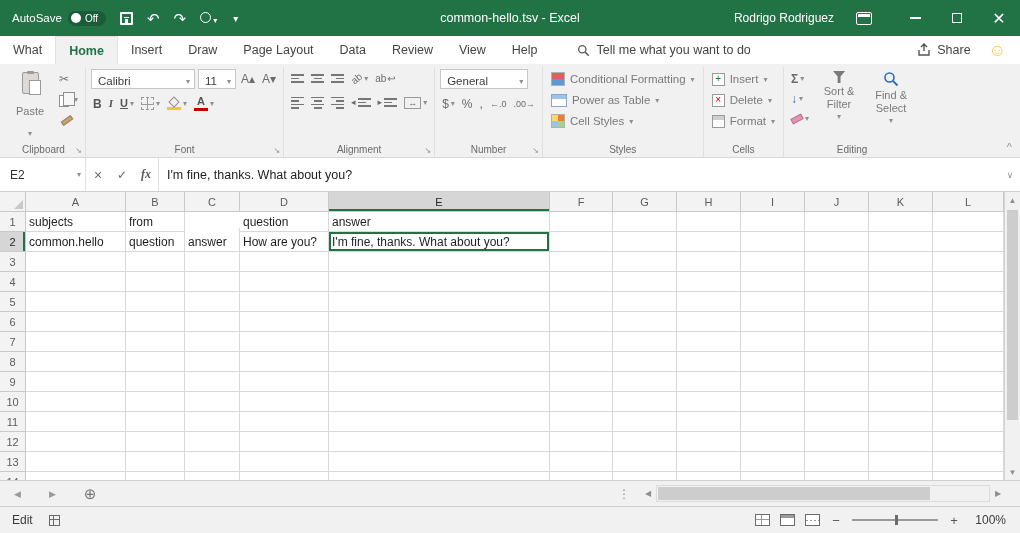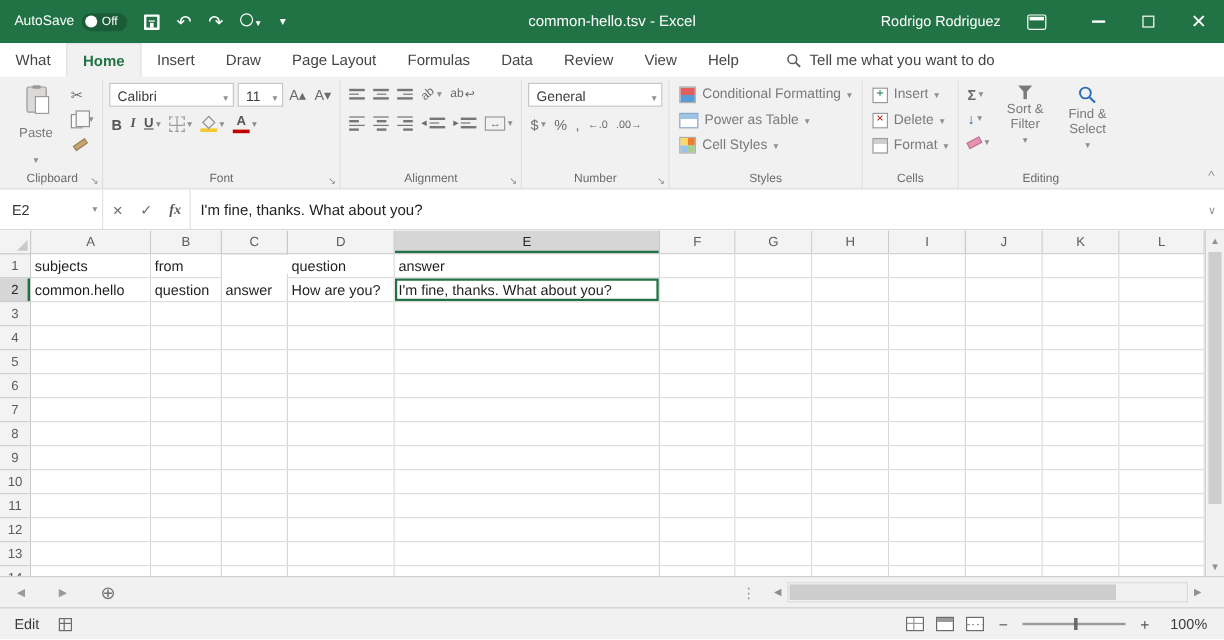--- a/index.html
+++ b/index.html
@@ -176,32 +176,40 @@
       <span class="winbtn" style="font-size:16px">✕</span>
     </div>
   </div>
 
   <div class="tabrow">
     <span class="tab">What</span>
     <span class="tab active">Home</span>
     <span class="tab">Insert</span>
     <span class="tab">Draw</span>
     <span class="tab">Page Layout</span>
-    <span class="tab">Formulas</span>
     <span class="tab">Data</span>
     <span class="tab">Review</span>
     <span class="tab">View</span>
     <span class="tab">Help</span>
     <span class="tellme">
       <svg width="13" height="13" viewBox="0 0 16 16">
           <circle cx="6.5" cy="6.5" r="4.5" fill="none" stroke="#5a5a5a" stroke-width="1.6"></circle>
           <line x1="10" y1="10" x2="14.5" y2="14.5" stroke="#5a5a5a" stroke-width="1.8"></line>
         </svg>
       <span>Tell me what you want to do</span>
     </span>
+    <span class="tr-right">
+      <span class="share">
+        <svg width="14" height="14" viewBox="0 0 14 14">
+            <path d="M7 1 L7 8 M4 4 L7 1 L10 4 M2 7 L2 12 L12 12 L12 7" stroke="#555" stroke-width="1.4" fill="none"></path>
+          </svg>
+        <span>Share</span>
+      </span>
+      <span class="smiley">☺</span>
+    </span>
   </div>
 
   <div class="ribbon">
 
     <div class="rgroup">
       <div class="rcontent">
         <div class="bigbtn">
           <span class="pasteic"></span>
           <span class="blabel">Paste</span>
           <span class="dd">▾</span>
@@ -359,21 +367,21 @@
               <span class="dd">▾</span>
             </span>
         </div>
       </div>
       <span class="glabel">Alignment</span>
       <span class="launcher">↘</span>
     </div>
 
     <div class="rgroup">
       <div class="rcol" style="gap:5px">
-        <span class="combo" style="width:112px">
+        <span class="combo" style="width:88px">
             <span class="cv">General</span>
             <span class="dd">▾</span>
           </span>
         <div class="rrow">
           <span class="sbtn">
               <span class="gi">$</span>
               <span class="dd">▾</span>
             </span>
           <span class="sbtn">
               <span class="gi">%</span>

